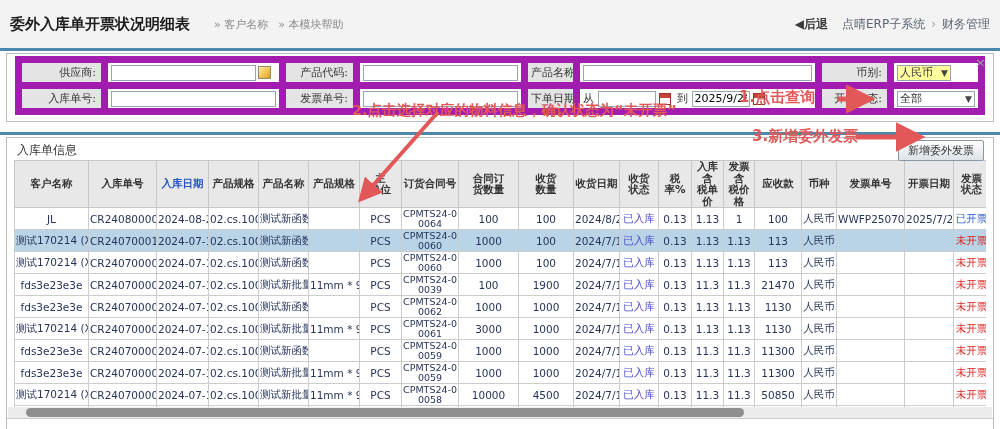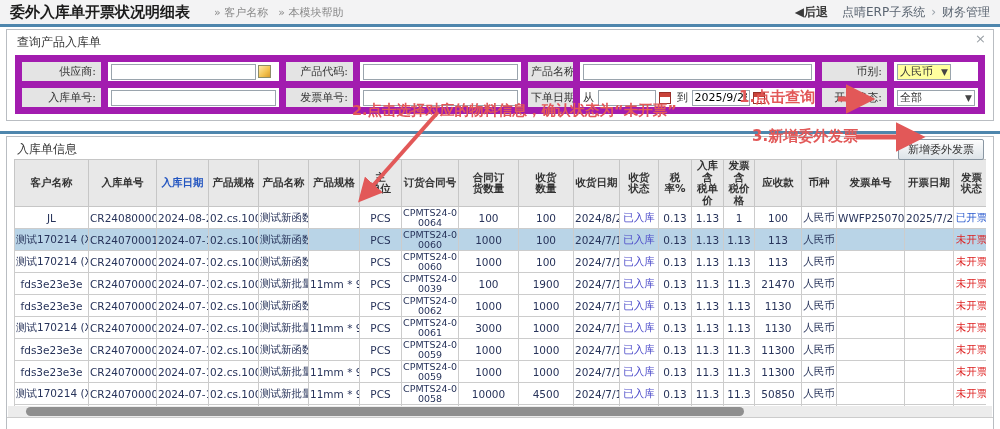--- a/index.html
+++ b/index.html
@@ -1,19 +1,19 @@
 <!DOCTYPE html>
 <html><head>
 <meta charset="utf-8">
 <style>
   html,body{margin:0;padding:0;background:#fff;}
   .page{position:relative;width:1000px;height:429px;overflow:hidden;background:#fff;
         font-family:"DejaVu Sans","Liberation Sans",sans-serif;font-size:12px;color:#333;}
   
-  .topbar{height:24px;background:#f3f3f4;display:flex;align-items:center;padding:0 10px;box-sizing:border-box;}
+  .topbar{height:48px;background:#f3f3f4;display:flex;align-items:center;padding:0 10px;box-sizing:border-box;}
   .topbar .title{font-size:15px;font-weight:bold;color:#1b1b1b;}
   .topbar .help{font-size:11px;color:#8a8a8a;margin-left:24px;text-decoration:none;cursor:pointer;}
   .topbar .help + .help{margin-left:10px;}
   .topbar .spacer{flex:1;}
   .topbar .back{font-size:12px;font-weight:bold;color:#3a3a3a;text-decoration:none;cursor:pointer;margin-right:14px;}
   .topbar .crumb{font-size:12px;color:#5a6470;text-decoration:none;cursor:pointer;}
   .topbar .sep{margin:0 6px;color:#98a0a8;}
   .blueline{height:3px;background:#4e86ad;}
   
   .panel{margin:2px 6px 0 6px;border:1px solid #b9bdc2;background:#fff;position:relative;box-sizing:border-box;}
@@ -80,21 +80,20 @@
     <a class="help">» 本模块帮助</a>
     <span class="spacer"></span>
     <a class="back">◀后退</a>
     <a class="crumb">点晴ERP子系统</a>
     <span class="sep">›</span>
     <a class="crumb">财务管理</a>
   </div>
   <div class="blueline"></div>
 
   <div class="panel qpanel">
-    <div class="ptitle">查询产品入库单</div>
     <span class="closex">×</span>
     <table class="qform">
       <colgroup>
         <col style="width:86px">
           <col style="width:178px">
           <col style="width:74px">
           <col style="width:168px">
         <col style="width:52px">
           <col style="width:242px">
           <col style="width:72px">

